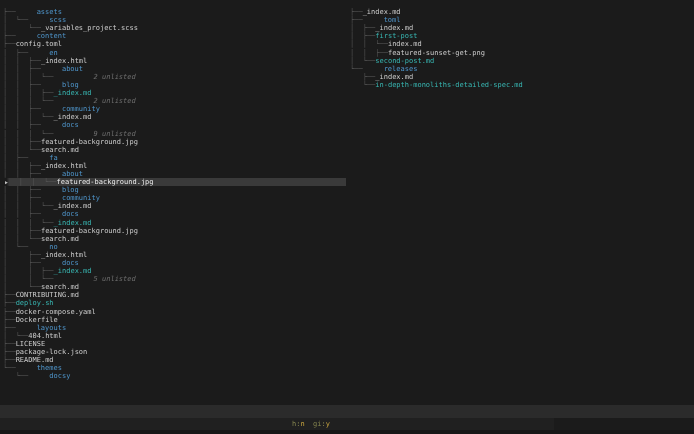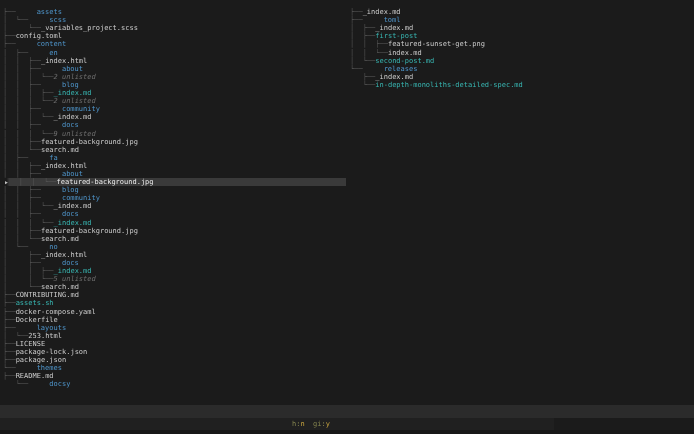--- a/index.html
+++ b/index.html
@@ -8,21 +8,21 @@
   .panel{position:absolute;top:0;height:405px;overflow:hidden;}
   .panel-left{left:0;width:347px;}
   .panel-right{left:347px;width:347px;}
   .row{height:8.1px;line-height:8.1px;font-size:7px;white-space:pre;
     padding-left:3px;position:relative;overflow:hidden;}
   .header{color:#c6cad0;}
   .branch{color:#555555;}
   .t-dir{color:#4f96cc;padding-left:21px;}
   .t-file{color:#cdcdcd;}
   .t-special{color:#38b8b4;}
-  .t-unlisted{color:#6f6f6f;font-style:italic;}
+  .t-unlisted{color:#6f6f6f;font-style:italic;margin-left:40px;}
   .selected::before{content:'';position:absolute;left:9px;right:1px;top:0;bottom:0;background:#3a3a3a;}
   .selected span{position:relative;z-index:1;}
   .selected .t-file{color:#ededed;}
   .marker{position:absolute;left:2px;top:0;font-size:5px;line-height:8.1px;color:#c0c0c0;z-index:2;}
   .statusbar{position:absolute;left:0;top:405px;width:694px;height:13px;background:#2b2b2b;
     font-size:7px;line-height:13px;white-space:pre;padding-left:2px;box-sizing:border-box;overflow:hidden;}
   .inputbar{position:absolute;left:0;top:418px;width:554px;height:12px;background:#202020;
     font-size:7px;line-height:12px;white-space:pre;box-sizing:border-box;}
   .input-text{color:#c9a53f;padding-left:2px;}
   .cursor{display:inline-block;width:4px;height:8px;background:#d0d0d0;vertical-align:-1px;}
@@ -37,22 +37,22 @@
 <div class="screen">
 
   <div class="panel panel-left">
     <div class="row header">
       
     </div>
     <div class="rows">
         <div class="row"><span class="branch">├──</span><span class="name t-dir">assets</span></div>
         <div class="row"><span class="branch">│  └──</span><span class="name t-dir">scss</span></div>
         <div class="row"><span class="branch">│     └──</span><span class="name t-file">_variables_project.scss</span></div>
+        <div class="row"><span class="branch">├──</span><span class="name t-dir">content</span></div>
         <div class="row"><span class="branch">├──</span><span class="name t-file">config.toml</span></div>
-        <div class="row"><span class="branch">├──</span><span class="name t-dir">content</span></div>
         <div class="row"><span class="branch">│  ├──</span><span class="name t-dir">en</span></div>
         <div class="row"><span class="branch">│  │  ├──</span><span class="name t-file">_index.html</span></div>
         <div class="row"><span class="branch">│  │  ├──</span><span class="name t-dir">about</span></div>
         <div class="row"><span class="branch">│  │  │  └──</span><span class="name t-unlisted">2 unlisted</span></div>
         <div class="row"><span class="branch">│  │  ├──</span><span class="name t-dir">blog</span></div>
         <div class="row"><span class="branch">│  │  │  ├──</span><span class="name t-special">_index.md</span></div>
         <div class="row"><span class="branch">│  │  │  └──</span><span class="name t-unlisted">2 unlisted</span></div>
         <div class="row"><span class="branch">│  │  ├──</span><span class="name t-dir">community</span></div>
         <div class="row"><span class="branch">│  │  │  └──</span><span class="name t-file">_index.md</span></div>
         <div class="row"><span class="branch">│  │  ├──</span><span class="name t-dir">docs</span></div>
@@ -70,45 +70,44 @@
         <div class="row"><span class="branch">│  │  │  └──</span><span class="name t-special">_index.md</span></div>
         <div class="row"><span class="branch">│  │  ├──</span><span class="name t-file">featured-background.jpg</span></div>
         <div class="row"><span class="branch">│  │  └──</span><span class="name t-file">search.md</span></div>
         <div class="row"><span class="branch">│  └──</span><span class="name t-dir">no</span></div>
         <div class="row"><span class="branch">│     ├──</span><span class="name t-file">_index.html</span></div>
         <div class="row"><span class="branch">│     ├──</span><span class="name t-dir">docs</span></div>
         <div class="row"><span class="branch">│     │  ├──</span><span class="name t-special">_index.md</span></div>
         <div class="row"><span class="branch">│     │  └──</span><span class="name t-unlisted">5 unlisted</span></div>
         <div class="row"><span class="branch">│     └──</span><span class="name t-file">search.md</span></div>
         <div class="row"><span class="branch">├──</span><span class="name t-file">CONTRIBUTING.md</span></div>
-        <div class="row"><span class="branch">├──</span><span class="name t-special">assets.sh</span></div>
+        <div class="row"><span class="branch">├──</span><span class="name t-special">deploy.sh</span></div>
         <div class="row"><span class="branch">├──</span><span class="name t-file">docker-compose.yaml</span></div>
         <div class="row"><span class="branch">├──</span><span class="name t-file">Dockerfile</span></div>
         <div class="row"><span class="branch">├──</span><span class="name t-dir">layouts</span></div>
-        <div class="row"><span class="branch">│  └──</span><span class="name t-file">253.html</span></div>
+        <div class="row"><span class="branch">│  └──</span><span class="name t-file">404.html</span></div>
         <div class="row"><span class="branch">├──</span><span class="name t-file">LICENSE</span></div>
         <div class="row"><span class="branch">├──</span><span class="name t-file">package-lock.json</span></div>
-        <div class="row"><span class="branch">├──</span><span class="name t-file">package.json</span></div>
+        <div class="row"><span class="branch">├──</span><span class="name t-file">README.md</span></div>
         <div class="row"><span class="branch">└──</span><span class="name t-dir">themes</span></div>
-        <div class="row"><span class="branch">├──</span><span class="name t-file">README.md</span></div>
         <div class="row"><span class="branch">   └──</span><span class="name t-dir">docsy</span></div>
       </div>
   </div>
 
   <div class="panel panel-right">
     <div class="row header">
       
     </div>
     <div class="rows">
         <div class="row"><span class="branch">├──</span><span class="name t-file">_index.md</span></div>
         <div class="row"><span class="branch">├──</span><span class="name t-dir">toml</span></div>
         <div class="row"><span class="branch">│  ├──</span><span class="name t-file">_index.md</span></div>
         <div class="row"><span class="branch">│  ├──</span><span class="name t-special">first-post</span></div>
+        <div class="row"><span class="branch">│  │  └──</span><span class="name t-file">index.md</span></div>
         <div class="row"><span class="branch">│  │  ├──</span><span class="name t-file">featured-sunset-get.png</span></div>
-        <div class="row"><span class="branch">│  │  └──</span><span class="name t-file">index.md</span></div>
         <div class="row"><span class="branch">│  └──</span><span class="name t-special">second-post.md</span></div>
         <div class="row"><span class="branch">└──</span><span class="name t-dir">releases</span></div>
         <div class="row"><span class="branch">   ├──</span><span class="name t-file">_index.md</span></div>
         <div class="row"><span class="branch">   └──</span><span class="name t-special">in-depth-monoliths-detailed-spec.md</span></div>
       </div>
   </div>
 
   <div class="statusbar">
     
   </div>

